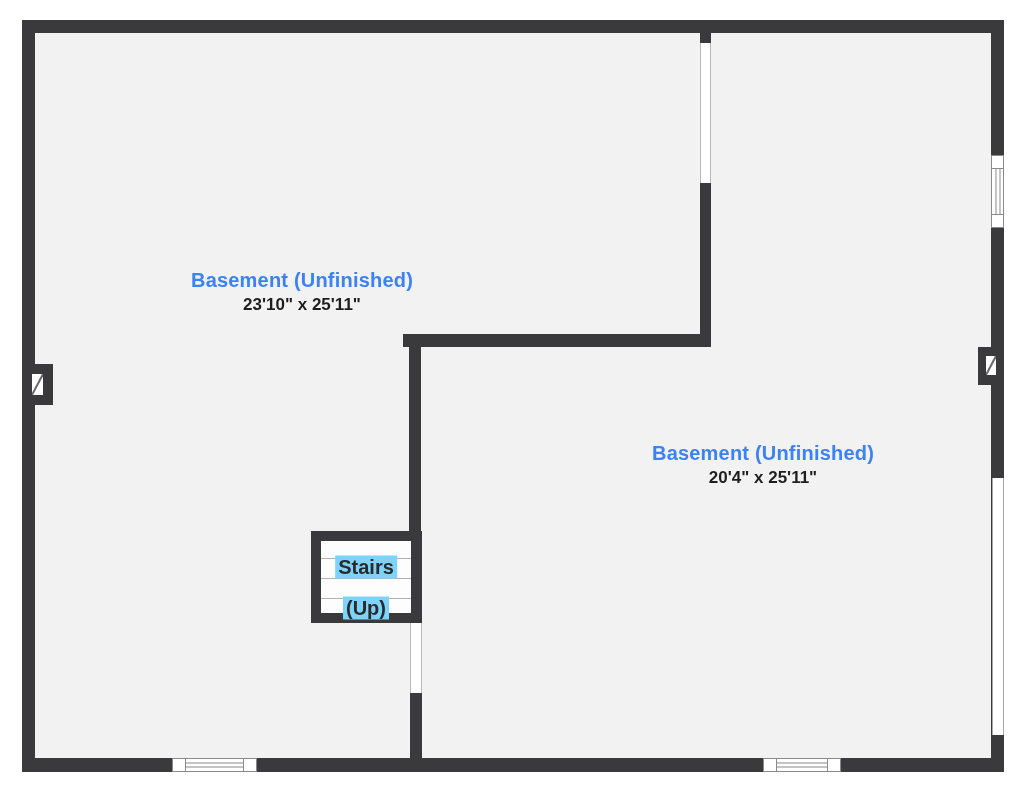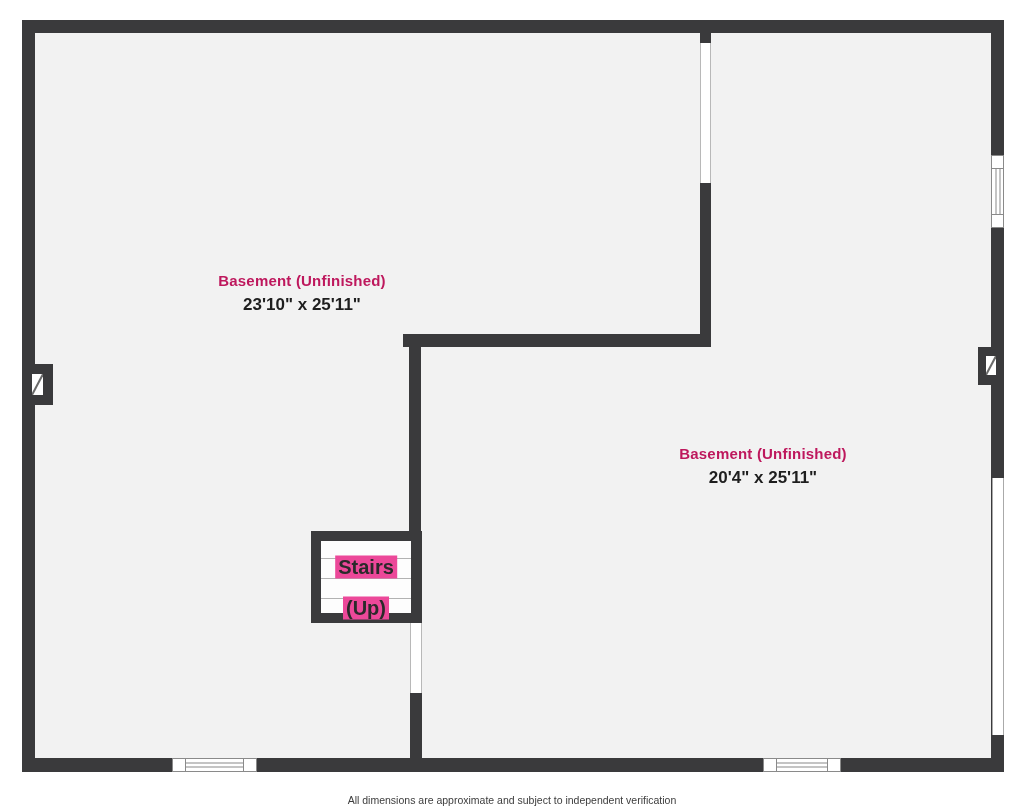--- a/index.html
+++ b/index.html
@@ -23,23 +23,23 @@
   .win-h .pane{position:absolute;top:50%;left:12px;right:12px;height:5px;transform:translateY(-50%);
     border-top:1px solid #8a8a8a;border-bottom:1px solid #8a8a8a;box-sizing:border-box;}
   .opening-v{position:absolute;background:#ffffff;border-left:1px solid #aaaaaa;border-right:1px solid #aaaaaa;box-sizing:border-box;}
   .vent-box{position:absolute;background:#3a3a3c;}
   .vent-glass{position:absolute;background:#ffffff;overflow:hidden;}
   .vent-glass svg{display:block;}
   
   .stair-int{position:absolute;background:#fdfdfd;}
   .tread{position:absolute;left:0;right:0;height:1px;background:#b2b2b2;}
   
-  .room-name{position:absolute;transform:translate(-50%,-50%);font-weight:bold;font-size:15px;color:#be185d;white-space:nowrap;letter-spacing:0.2px;}
+  .room-name{position:absolute;transform:translate(-50%,-50%);font-weight:bold;font-size:20px;color:#3b82f6;white-space:nowrap;letter-spacing:0.2px;}
   .room-dims{position:absolute;transform:translate(-50%,-50%);font-weight:bold;font-size:17px;color:#1e1e1e;white-space:nowrap;}
-  .stairs-line{position:absolute;transform:translate(-50%,-50%);font-weight:bold;font-size:20px;color:#2a2a2a;white-space:nowrap;background:#ec4899;padding:0 3px;}
+  .stairs-line{position:absolute;transform:translate(-50%,-50%);font-weight:bold;font-size:20px;color:#2a2a2a;white-space:nowrap;background:#7dd3fc;padding:0 3px;}
   .footer-note{position:absolute;left:512px;top:800px;transform:translate(-50%,-50%);font-size:10.5px;color:#3c3c3c;white-space:nowrap;}
 </style>
 </head>
 <body>
 
 <div id="canvas">
 
   <div class="floor" style="left:35px;top:33px;width:956px;height:725px;"></div>
 
   <div class="wall" style="left:22px;top:20px;width:982px;height:13px;"></div>
@@ -95,15 +95,14 @@
     <svg width="10" height="19">
       <line x1="0" y1="19" x2="10" y2="0" stroke="#6a6a6a" stroke-width="2"></line>
     </svg>
   </div>
 
   <div class="room-name" style="left:302px;top:280px;">Basement (Unfinished)</div>
   <div class="room-dims" style="left:302px;top:305px;">23'10" x 25'11"</div>
   <div class="room-name" style="left:763px;top:453px;">Basement (Unfinished)</div>
   <div class="room-dims" style="left:763px;top:478px;">20'4" x 25'11"</div>
 
-  <div class="footer-note">All dimensions are approximate and subject to independent verification</div>
 
 </div>
 
 </body></html>

